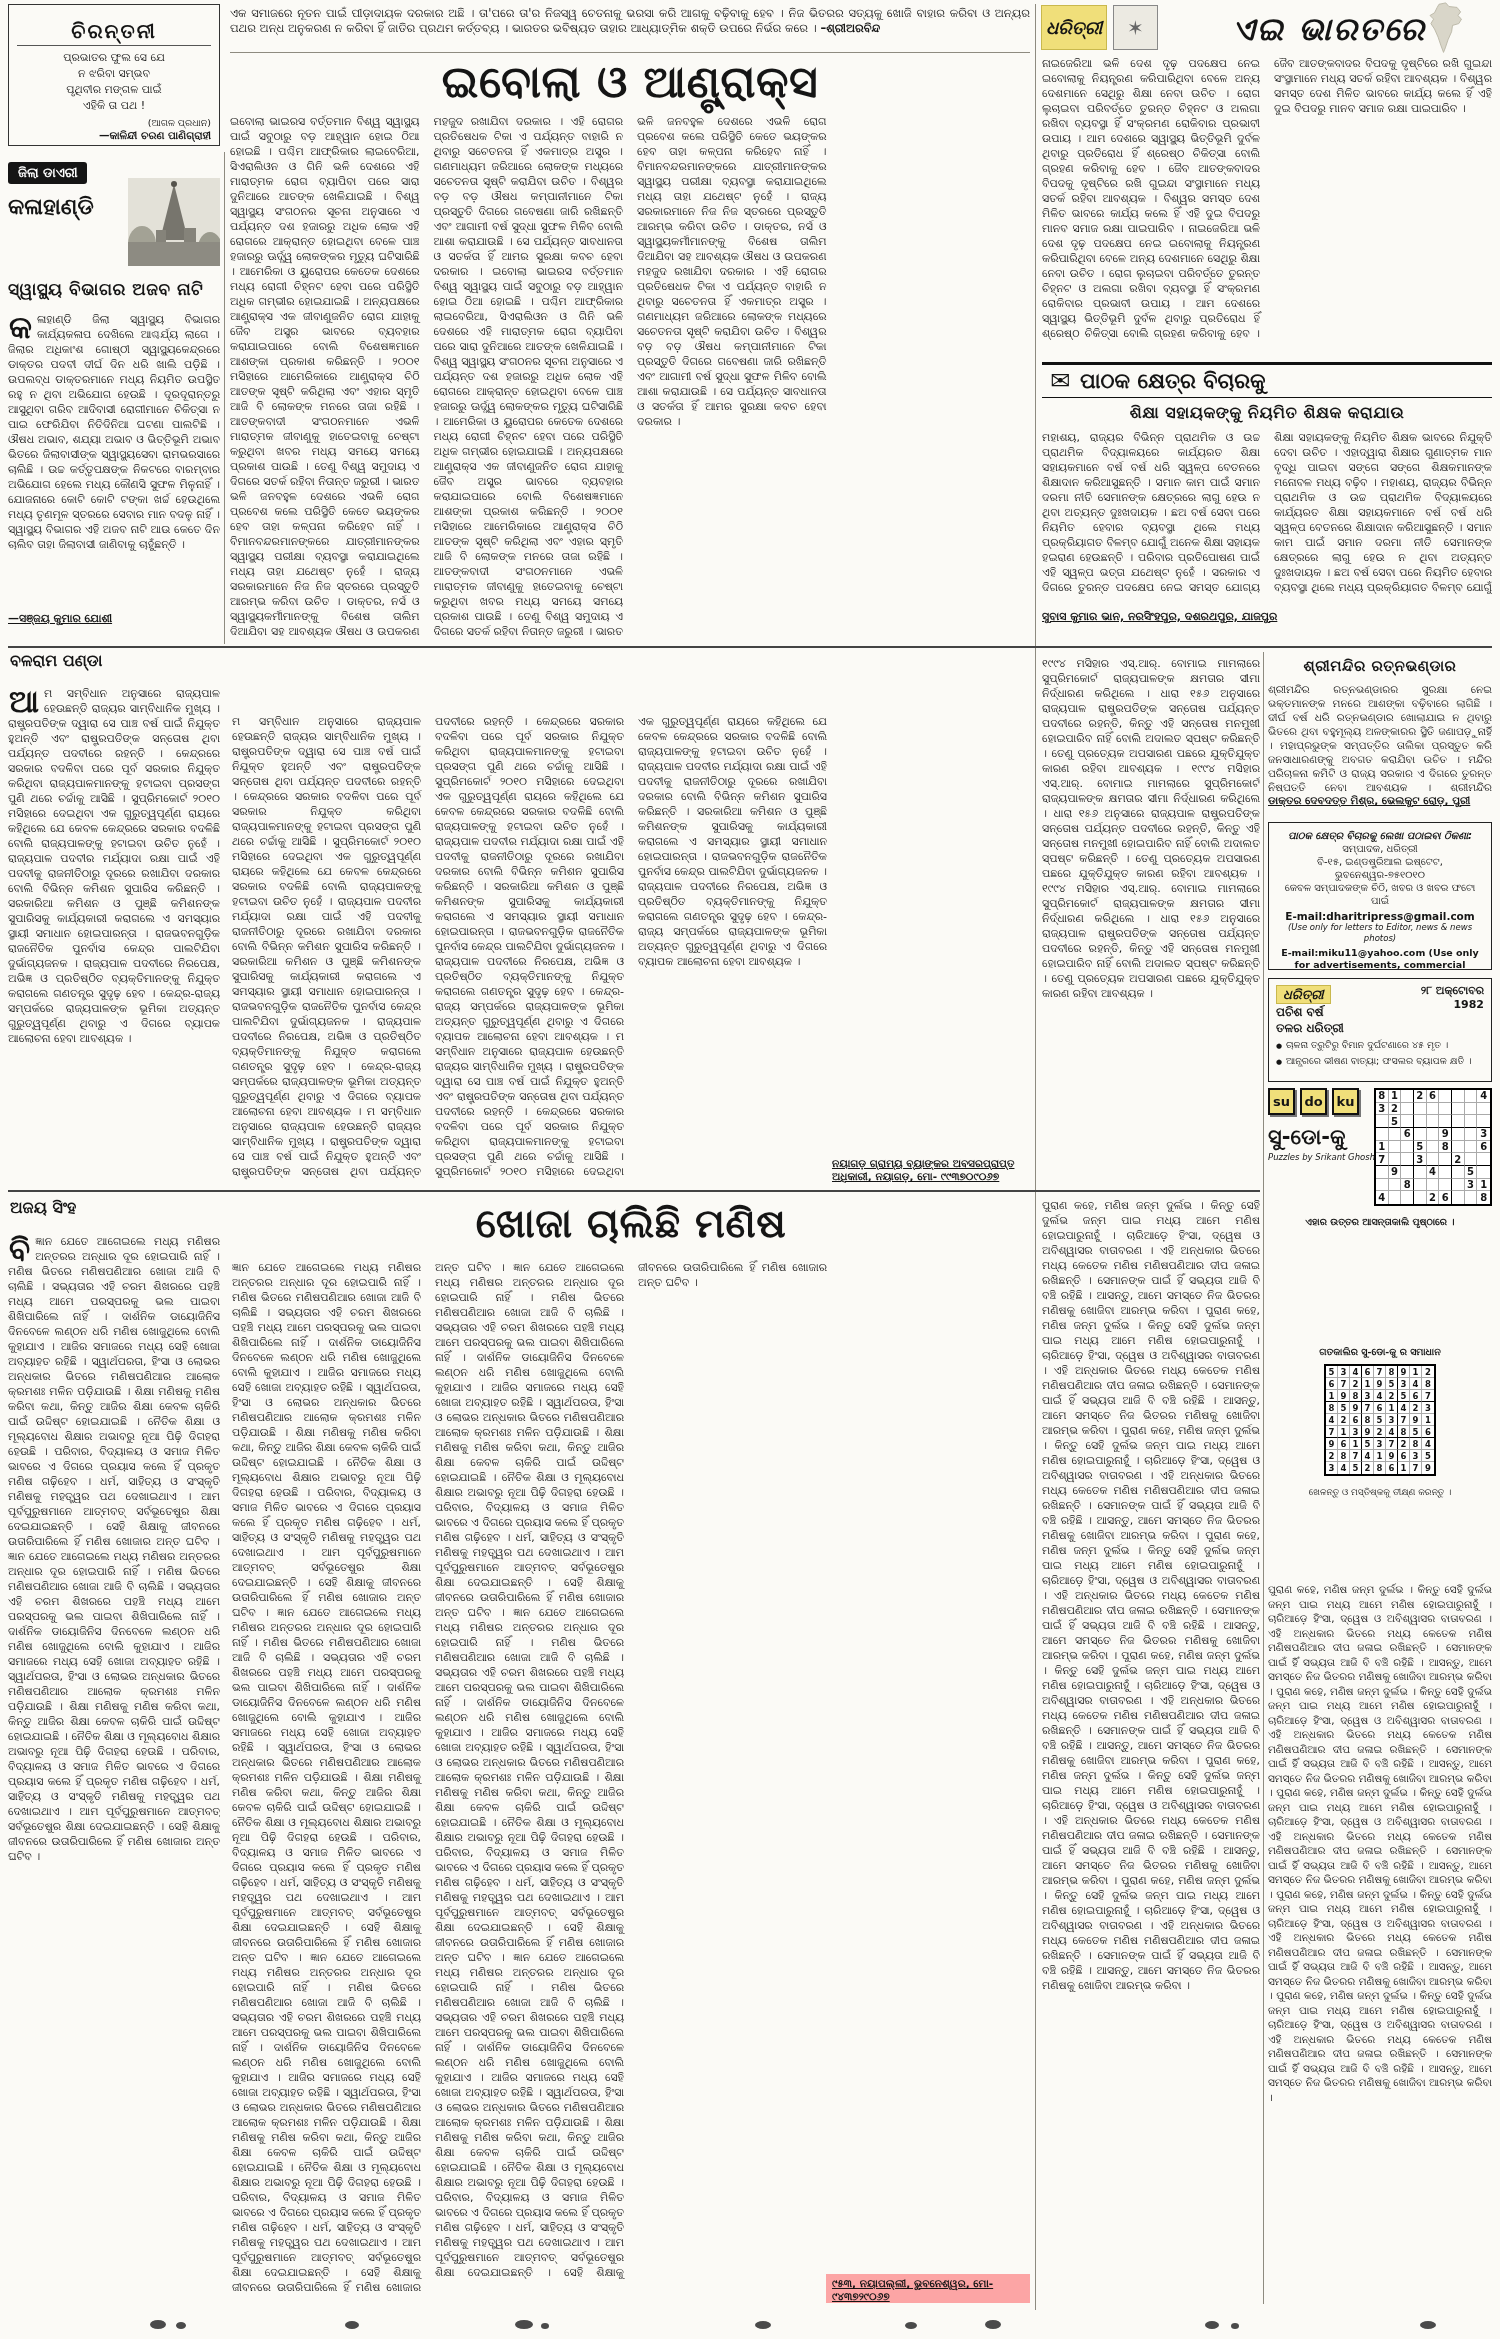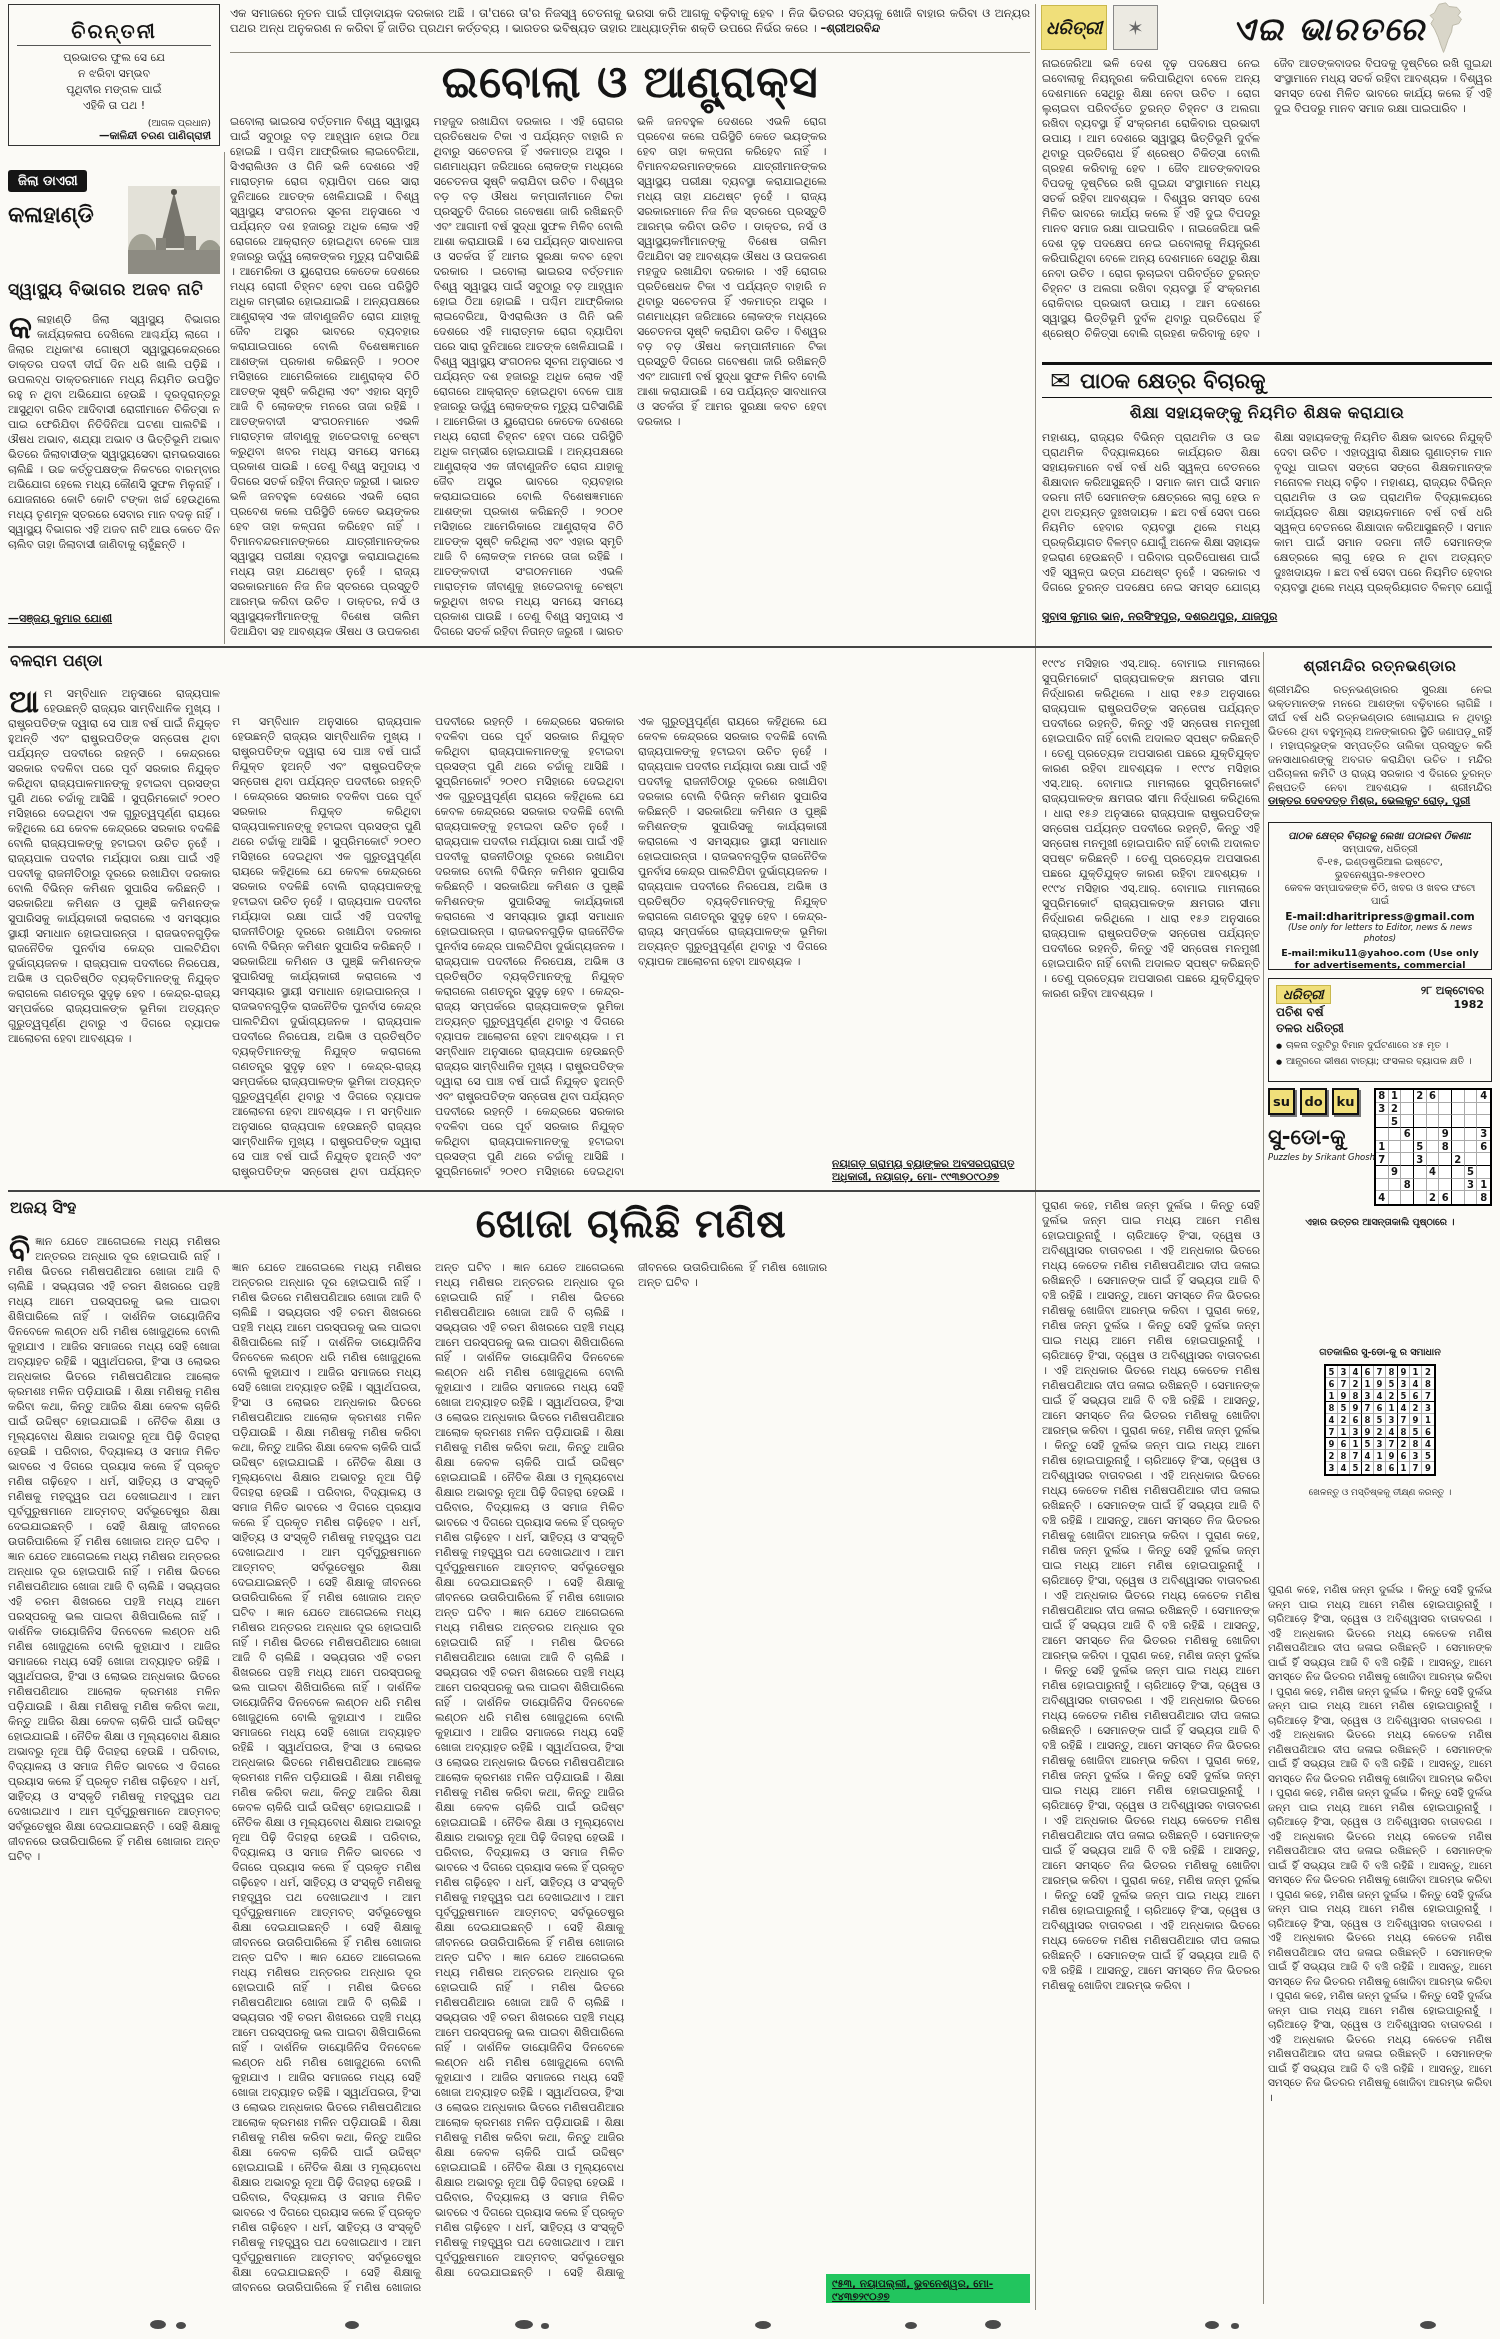--- a/index.html
+++ b/index.html
@@ -39,21 +39,21 @@
   #edit-masthead svg{ position:absolute; right:8px; top:0; }
   #edit-masthead .cal{ position:absolute; left:0; top:8px; width:100%; text-align:center;
     font-size:32px; font-weight:bold; font-style:italic; letter-spacing:2px; }
 
   
   #ebola-headline{ left:230px; top:57px; width:800px; font-size:44px; }
   #ebola-body{ left:230px; top:114px; width:800px; height:528px; column-count:4; column-gap:14px; }
   #ebola-cont{ left:1042px; top:56px; width:450px; height:298px; column-count:2; column-gap:14px; }
 
   
-  #diary{ left:8px; top:170px; width:212px; height:118px; }
+  #diary{ left:8px; top:162px; width:212px; height:118px; }
   #diary .ribbon{ display:inline-block; background:#151515; color:#fff; font-size:13px; font-weight:bold; padding:3px 10px; border-radius:3px; }
   #diary .dist{ font-size:22px; font-weight:bold; margin-top:10px; }
   #diary svg{ position:absolute; right:0; top:16px; }
   #health-headline{ left:8px; top:280px; width:212px; font-size:17px; text-align:left; }
   #health-body{ left:8px; top:312px; width:212px; height:296px; }
   #health-sig{ left:8px; top:612px; width:212px; }
 
   
   #letters-header{ left:1042px; top:362px; width:450px; height:36px; border-top:3px solid #111; border-bottom:1.5px solid #111;
     display:flex; align-items:center; gap:10px; padding:0 8px; font-weight:bold; font-size:21px; }
@@ -111,21 +111,21 @@
   #sd-foot{ position:absolute; left:0; top:398px; width:100%; font-size:9px; text-align:center; line-height:12px; }
 
   #rail-text{ left:1268px; top:1582px; width:224px; height:716px; font-size:10.5px; line-height:14.5px; }
 
   
   #khoja-byline{ left:10px; top:1198px; width:210px; }
   #khoja-headline{ left:232px; top:1200px; width:798px; font-size:40px; }
   #khoja-left{ left:8px; top:1234px; width:212px; height:1066px; }
   #khoja-main{ left:232px; top:1260px; width:798px; height:1040px; column-count:4; column-gap:14px; }
   #khoja-right{ left:1042px; top:1198px; width:218px; height:1102px; }
-  #khoja-sig{ left:826px; top:2274px; width:204px; font-size:10.5px; background:#22c55e; padding:3px 0 0 6px; }
+  #khoja-sig{ left:826px; top:2274px; width:204px; font-size:10.5px; background:#fca5a5; padding:3px 0 0 6px; }
 
   .dot{ position:absolute; background:#4a4a4a; border-radius:50%; }
 </style>
 </head>
 <body>
 
 <div id="page">
 
   <div id="chirantani" class="abs">
     <div class="t">ଚିରନ୍ତନୀ</div>

